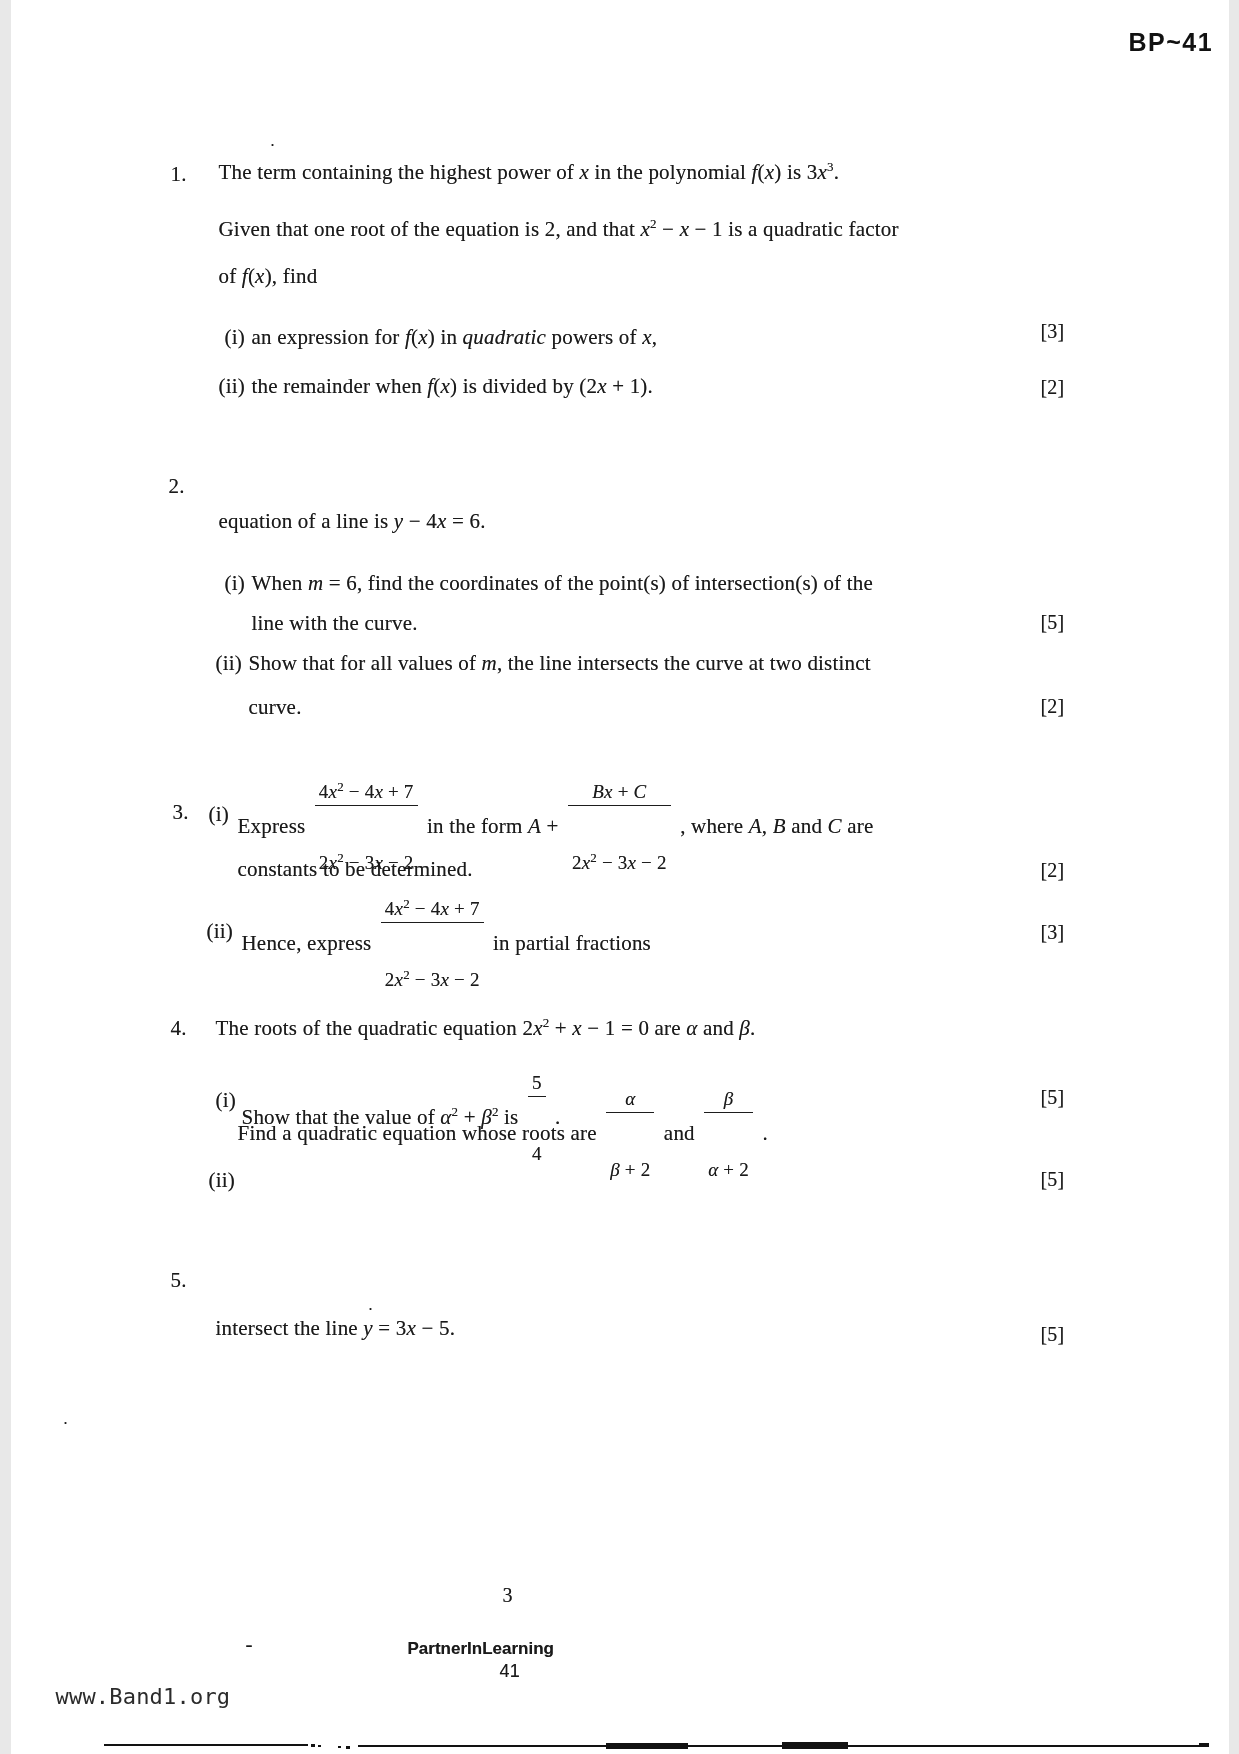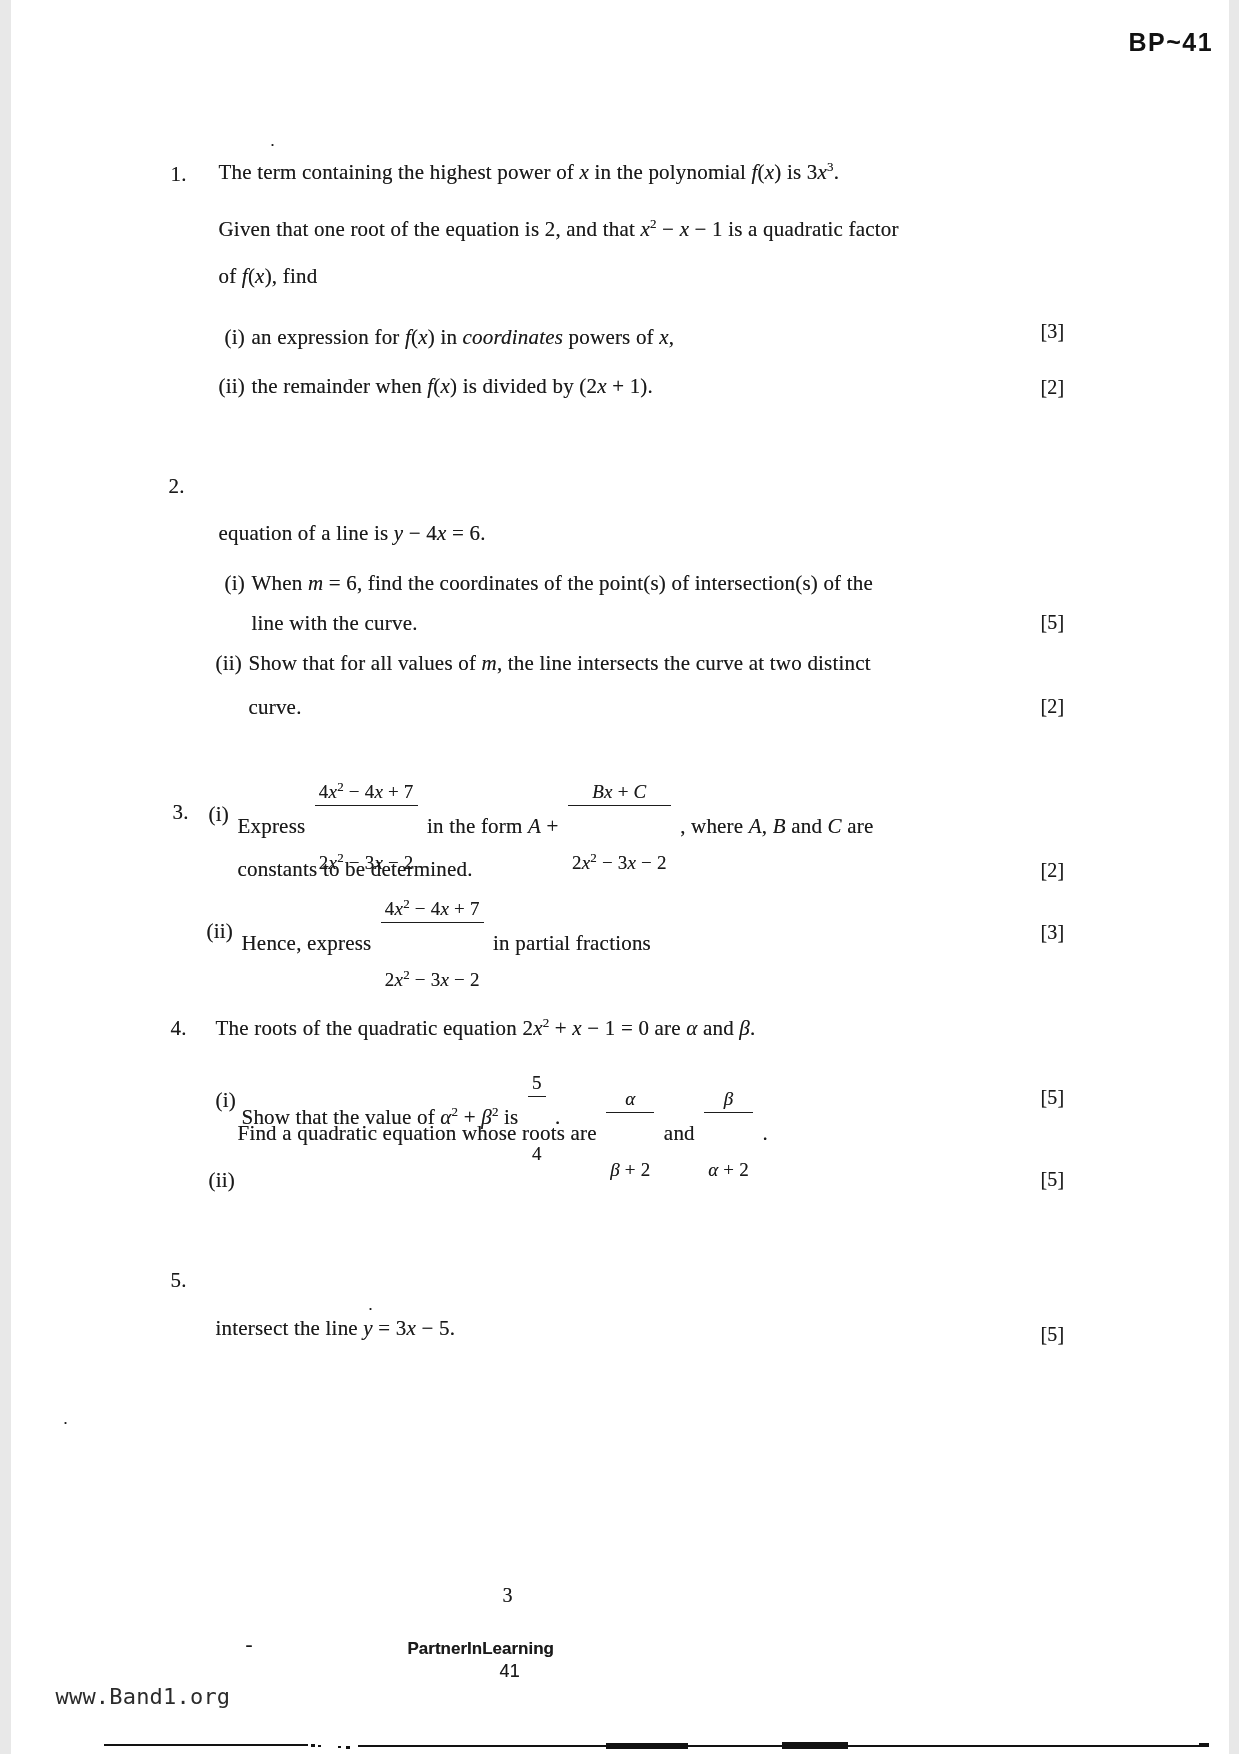--- a/index.html
+++ b/index.html
@@ -34,28 +34,28 @@
 
   <div class="hdr">BP~41</div>
 
   <div class="t dotart" style="left:260px;top:132px">.</div>
 
   <div class="t" style="left:160px;top:162px">1.</div>
   <div class="t" style="left:208px;top:160px">The term containing the highest power of <i>x</i> in the polynomial <i>f</i>(<i>x</i>) is 3<i>x</i><sup>3</sup>.</div>
   <div class="t" style="left:208px;top:217px">Given that one root of the equation is 2, and that <i>x</i><sup>2</sup> − <i>x</i> − 1 is a quadratic factor</div>
   <div class="t" style="left:208px;top:264px">of <i>f</i>(<i>x</i>), find</div>
   <div class="t" style="left:214px;top:325px">(i)</div>
-  <div class="t" style="left:241px;top:325px">an expression for <i>f</i>(<i>x</i>) in <i>coordinates</i> powers of <i>x</i>,</div>
+  <div class="t" style="left:241px;top:325px">an expression for <i>f</i>(<i>x</i>) in <i>quadratic</i> powers of <i>x</i>,</div>
   <div class="t mark" style="top:320px">[3]</div>
   <div class="t" style="left:208px;top:374px">(ii)</div>
   <div class="t" style="left:241px;top:374px">the remainder when <i>f</i>(<i>x</i>) is divided by (2<i>x</i> + 1).</div>
   <div class="t mark" style="top:376px">[2]</div>
 
   <div class="t" style="left:158px;top:474px">2.</div>
-  <div class="t" style="left:208px;top:521px">equation of a line is <i>y</i> − 4<i>x</i> = 6.</div>
+  <div class="t" style="left:208px;top:509px">equation of a line is <i>y</i> − 4<i>x</i> = 6.</div>
   <div class="t" style="left:214px;top:571px">(i)</div>
   <div class="t" style="left:241px;top:571px">When <i>m</i> = 6, find the coordinates of the point(s) of intersection(s) of the</div>
   <div class="t" style="left:241px;top:611px">line with the curve.</div>
   <div class="t mark" style="top:611px">[5]</div>
   <div class="t" style="left:205px;top:651px">(ii)</div>
   <div class="t" style="left:238px;top:651px">Show that for all values of <i>m</i>, the line intersects the curve at two distinct</div>
   <div class="t" style="left:238px;top:695px">curve.</div>
   <div class="t mark" style="top:695px">[2]</div>
 
   <div class="t" style="left:162px;top:800px">3.</div>

